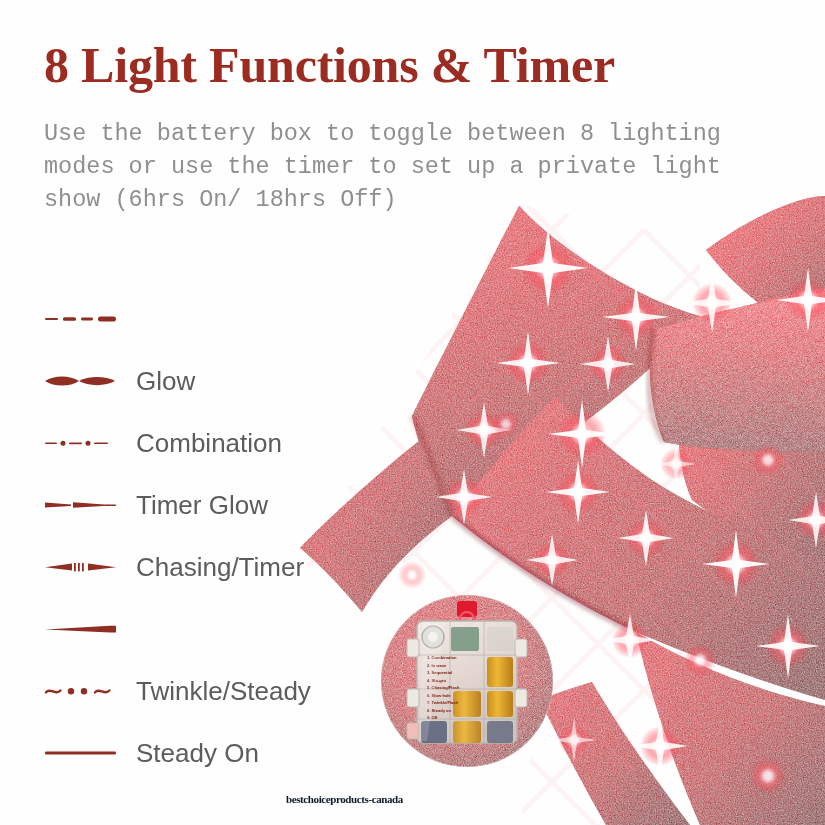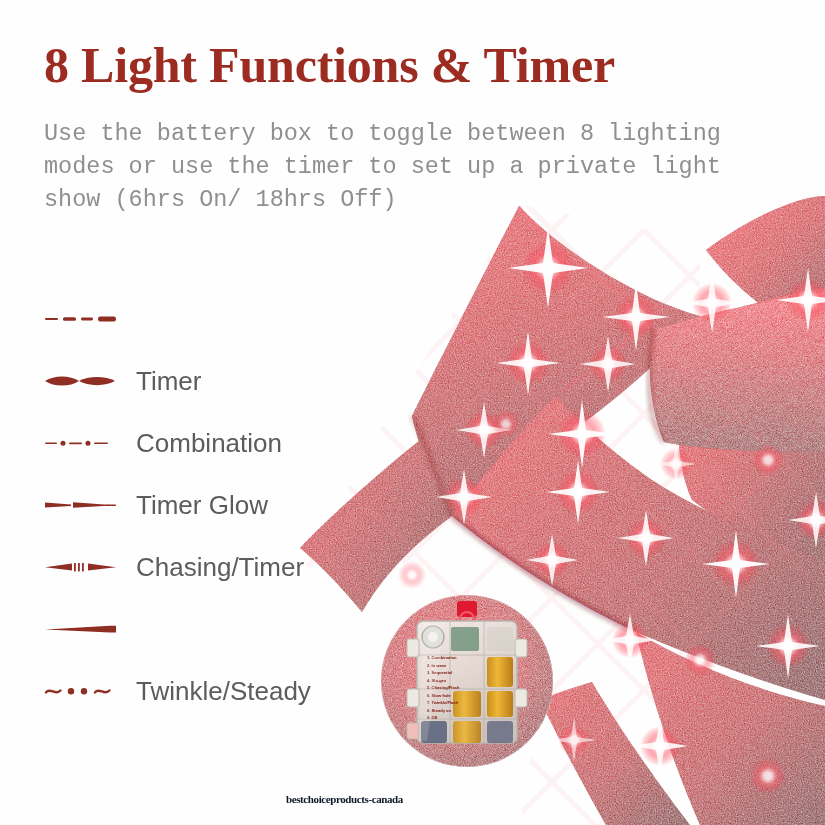--- a/index.html
+++ b/index.html
@@ -425,21 +425,21 @@
         <rect x="37" y="11.6" width="12" height="2.8" rx="1.3" fill="#8f2e23"></rect>
         <rect x="54" y="10.6" width="18" height="4.8" rx="2.2" fill="#8f2e23"></rect>
       </svg>
     </div>
 
     <div class="legend-row">
       <svg class="legend-icon" viewBox="0 0 74 26">
         <path d="M1 13 C10 7 26 7 35 13 C26 19 10 19 1 13 Z" fill="#8f2e23"></path>
         <path d="M35 13 C44 7.5 62 7.5 71 13 C62 18.5 44 18.5 35 13 Z" fill="#8f2e23"></path>
       </svg>
-      <span class="legend-label">Timer</span>
+      <span class="legend-label">Glow</span>
     </div>
 
     <div class="legend-row">
       <svg class="legend-icon" viewBox="0 0 74 26">
         <rect x="1" y="12.4" width="12" height="1.6" rx="0.8" fill="#8f2e23"></rect>
         <circle cx="19" cy="13.2" r="2.5" fill="#8f2e23"></circle>
         <rect x="25" y="12.4" width="13" height="1.8" rx="0.9" fill="#8f2e23"></rect>
         <circle cx="44" cy="13.2" r="2.5" fill="#8f2e23"></circle>
         <rect x="50" y="12.4" width="14" height="1.6" rx="0.8" fill="#8f2e23"></rect>
       </svg>
@@ -475,18 +475,24 @@
     <div class="legend-row">
       <svg class="legend-icon" viewBox="0 0 74 26">
         <path d="M2 14.4 C6 8.6 12 18.4 16.5 12.4" fill="none" stroke="#8f2e23" stroke-width="2.4" stroke-linecap="round"></path>
         <circle cx="27" cy="13.2" r="3.2" fill="#8f2e23"></circle>
         <circle cx="40" cy="13.2" r="3.2" fill="#8f2e23"></circle>
         <path d="M51 14.4 C55 8.6 61 18.4 65.5 12.4" fill="none" stroke="#8f2e23" stroke-width="2.4" stroke-linecap="round"></path>
       </svg>
       <span class="legend-label">Twinkle/Steady</span>
     </div>
 
+    <div class="legend-row">
+      <svg class="legend-icon" viewBox="0 0 74 26">
+        <rect x="1" y="11.6" width="71" height="3.0" rx="1.4" fill="#8f2e23"></rect>
+      </svg>
+      <span class="legend-label">Steady On</span>
+    </div>
 
   </div>
 
   <div class="watermark">bestchoiceproducts-canada</div>
 
 </div>
 
 </body></html>

